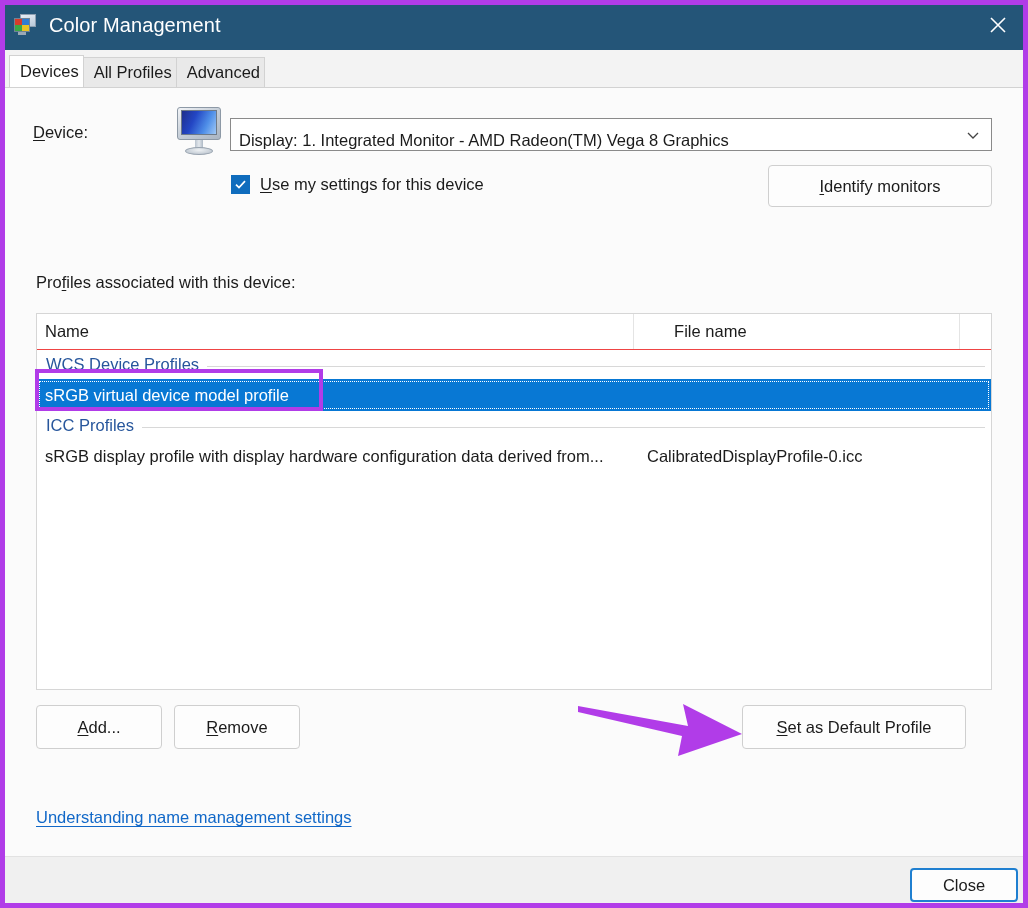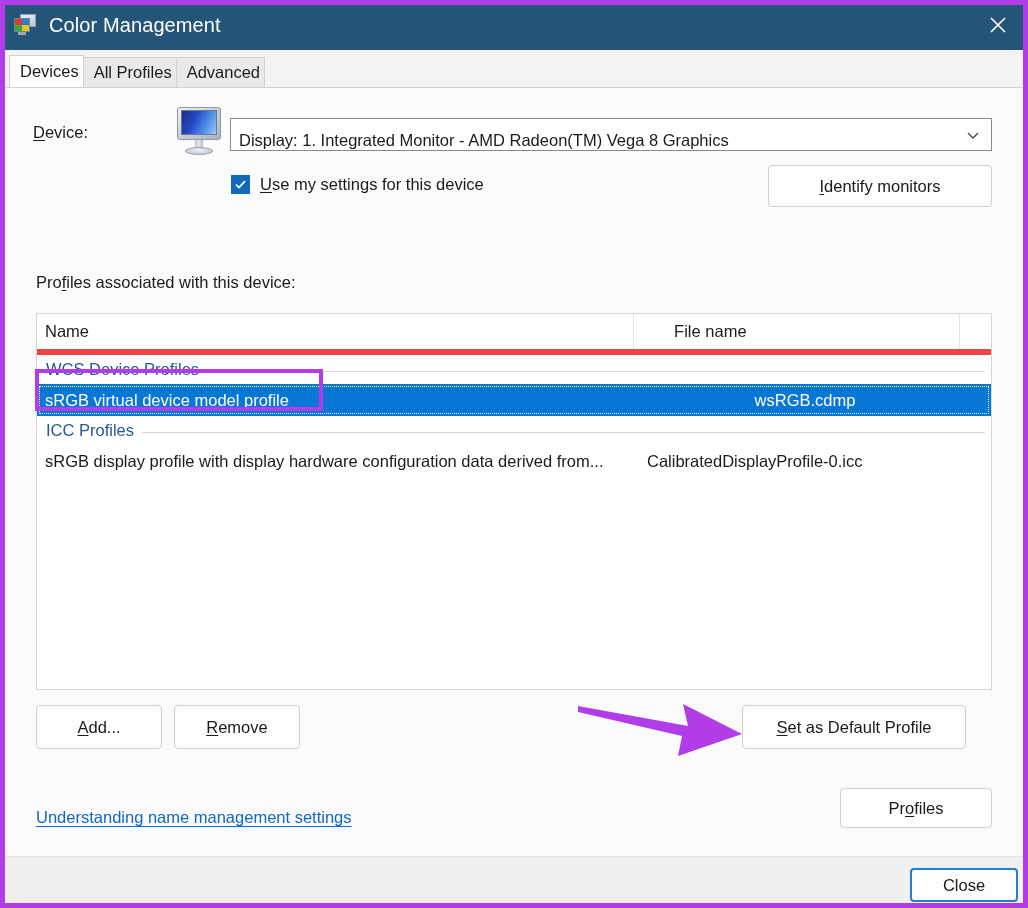--- a/index.html
+++ b/index.html
@@ -268,21 +268,21 @@
     position: absolute;
     left: 36px; top: 313px;
     width: 956px; height: 377px;
     background: #ffffff;
     border: 1px solid #d6d6d6;
     box-sizing: border-box;
   }
   .lv-header {
     position: relative;
     height: 35px;
-    border-bottom: 6px solid #ef4444;
+    border-bottom: 1px solid #ef4444;
     display: flex;
     align-items: center;
     gap: 31px;
   }
   .lv-col {
     font-size: 16.5px;
     color: #1b1b1b;
     position: relative;
     height: 35px;
     display: flex;
@@ -464,21 +464,20 @@
     </div>
     <div class="lv-body">
 
       <div class="group-head">
         <span class="gtext">WCS Device Profiles</span>
         <span class="gline"></span>
       </div>
 
       <div class="lv-row selected">
         <span class="rn">sRGB virtual device model profile</span>
-        <span class="rf">wsRGB.cdmp</span>
       </div>
 
       <div class="group-head">
         <span class="gtext">ICC Profiles</span>
         <span class="gline"></span>
       </div>
 
       <div class="lv-row">
         <span class="rn">sRGB display profile with display hardware configuration data derived from...</span>
         <span class="rf">CalibratedDisplayProfile-0.icc</span>
@@ -502,22 +501,19 @@
   <div class="annot-arrow">
     <svg width="180" height="70" viewBox="0 0 180 70">
       <path d="M8 16 L118 36 L113 14 L172 44 L108 66 L112 46 L8 22 Z" fill="#b13ce8"></path>
     </svg>
   </div>
 
   <div class="divider"></div>
 
   <div class="link" style="z-index:8;">Understanding name management settings</div>
 
-  <div class="btn" id="profiles-button" style="z-index:8;">
-    <span>Pr<span class="uline">o</span>files</span>
-  </div>
 
   <div class="bottombar"></div>
   <div class="btn default" id="close-button">Close</div>
 
   <div class="annot-window-border"></div>
 
 </div>
 
 </body></html>

